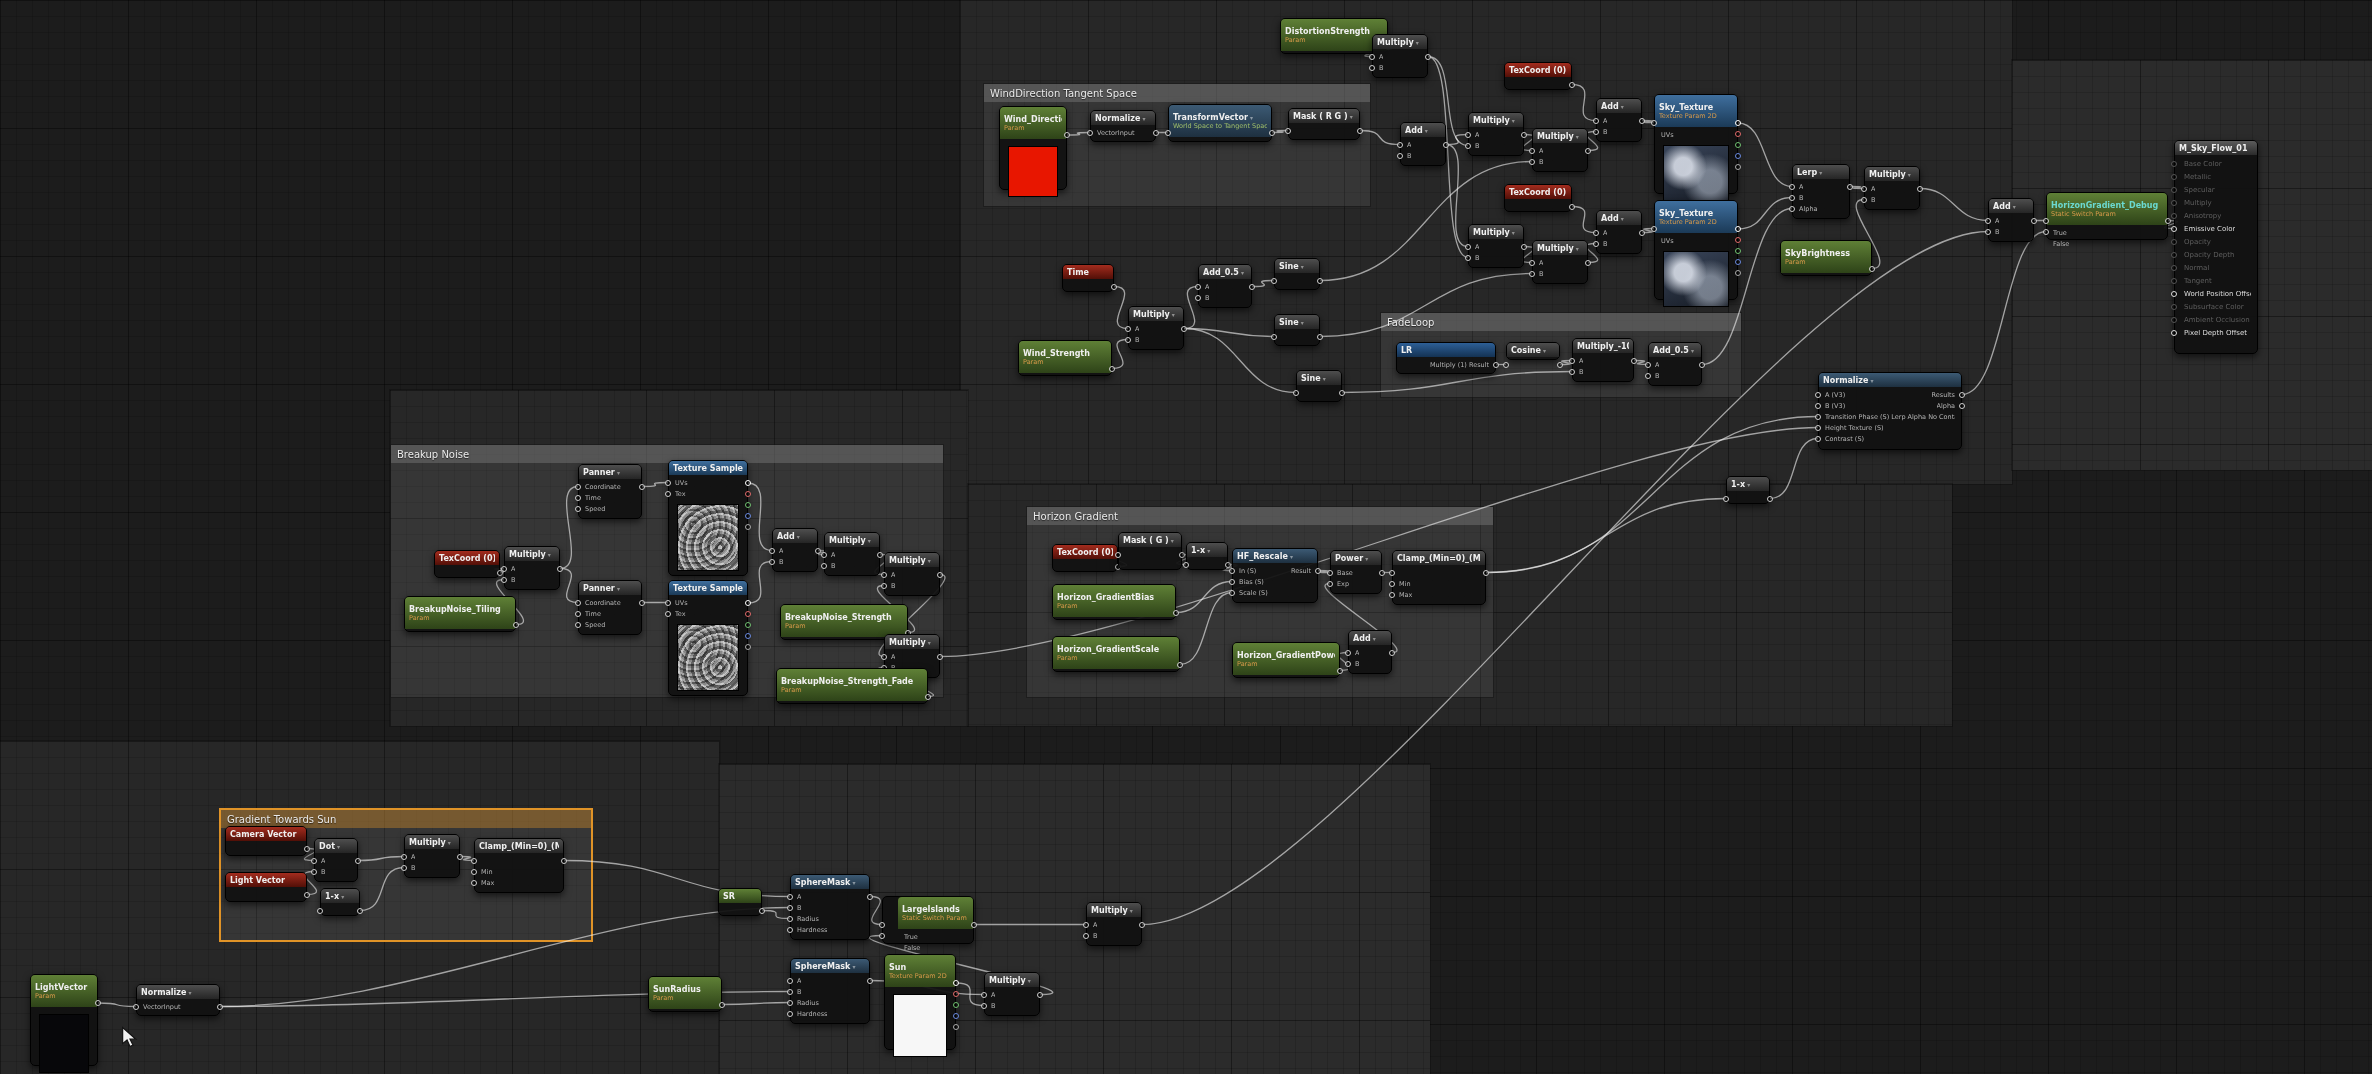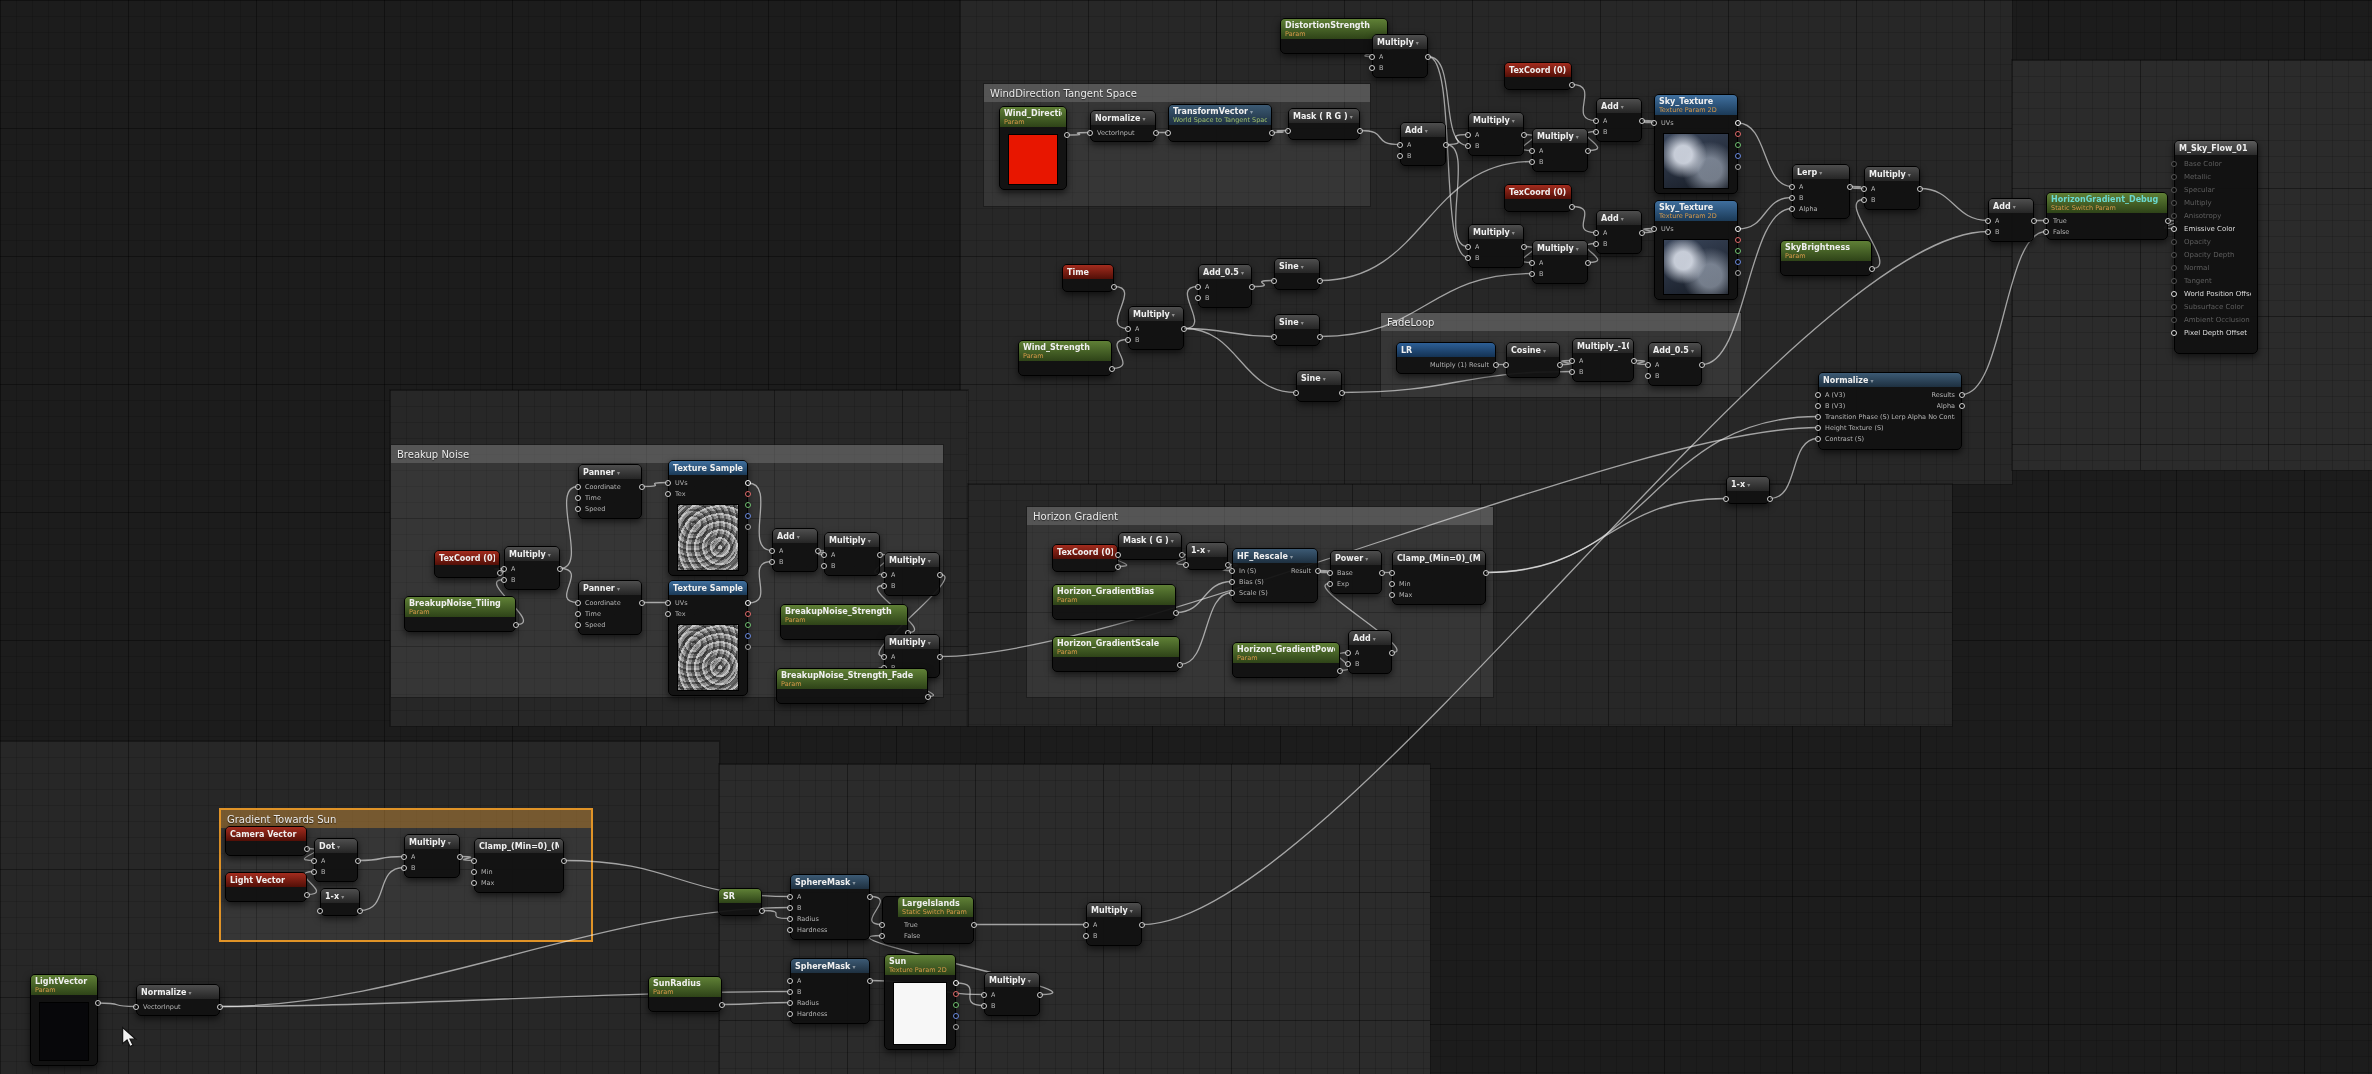--- a/index.html
+++ b/index.html
@@ -30,21 +30,21 @@
   .comment{position:absolute;z-index:1;background:rgba(150,150,150,.14);border:1px solid rgba(0,0,0,.45)}
   .comment .chead{height:18px;background:rgba(125,125,125,.45);display:flex;align-items:center;padding:0 6px;overflow:hidden}
   .comment .chead span{font-size:10px;color:#eaeaea;white-space:nowrap;text-shadow:0 1px 1px rgba(0,0,0,.6)}
   .comment.sel{border:2px solid #e09327}
   .comment.sel .chead{background:rgba(224,147,39,.38)}
   #wires{position:absolute;left:0;top:0;z-index:2;pointer-events:none}
   .wire{fill:none;stroke:rgba(240,240,240,.62);stroke-width:1.3px}
   .node{position:absolute;z-index:3;background:rgba(17,17,17,.94);border:1px solid #000;
         border-radius:5px;box-shadow:0 3px 7px rgba(0,0,0,.6);color:#c8c8c8}
   .hdr{height:14px;border-radius:4px 4px 0 0;padding:1px 4px 0 4px;display:flex;flex-direction:column;justify-content:center;overflow:hidden}
-  .hdr.two{height:20px}
+  .hdr.two{height:32px}
   .ttl{font-size:8px;font-weight:bold;color:#f0f0f0;line-height:1.15;white-space:nowrap;overflow:hidden}
   .sub{font-size:6.5px;color:#d89a4a;line-height:1.1;white-space:nowrap;overflow:hidden}
   .t-math .hdr{background:linear-gradient(#4e4e4e,#252525)}
   .t-fn   .hdr{background:linear-gradient(#3c5a74,#1e3040)}
   .t-fn   .sub{color:#9fbf6a}
   .t-param .hdr{background:linear-gradient(#5f8036,#2e4318)}
   .t-red  .hdr{background:linear-gradient(#a32c1e,#520f07)}
   .t-tex  .hdr{background:linear-gradient(#3f6f9e,#1b3a57)}
   .t-out  .hdr{background:linear-gradient(#5c5c5c,#2b2b2b)}
   .t-reroute .hdr{background:linear-gradient(#2d5f96,#143253)}
@@ -720,21 +720,21 @@
         <span class="ttl">LR</span>
       </div>
       <div class="body">
         <div class="row">
           <span class="pl"></span>
           <span class="pr">Multiply (1) Result</span>
         </div>
       </div>
       <span class="pin" style="top: 18.5px; right: -4px;"></span>
     </div>
-    <div class="node t-math" style="left: 1506px; top: 342px; width: 54px; height: 36px;">
+    <div class="node t-math" style="left: 1506px; top: 342px; width: 54px; height: 18px;">
       <div class="hdr">
         <span class="ttl">Cosine</span>
       </div>
       <div class="body">
         <div class="row">
           <span class="pl"></span>
           <span class="pr"></span>
         </div>
       </div>
       <span class="pin" style="top: 18.5px; left: -4px;"></span>
@@ -1061,21 +1061,21 @@
         <span class="ttl">TexCoord (0)</span>
       </div>
       <div class="body">
         <div class="row">
           <span class="pl"></span>
           <span class="pr"></span>
         </div>
       </div>
       <span class="pin" style="top: 18.5px; right: -4px;"></span>
     </div>
-    <div class="node t-math" style="left: 1118px; top: 532px; width: 64px; height: 28px;">
+    <div class="node t-math" style="left: 1118px; top: 532px; width: 64px; height: 38px;">
       <div class="hdr">
         <span class="ttl">Mask ( G )</span>
       </div>
       <div class="body">
         <div class="row">
           <span class="pl"></span>
           <span class="pr"></span>
         </div>
       </div>
       <span class="pin" style="top: 18.5px; left: -4px;"></span>

